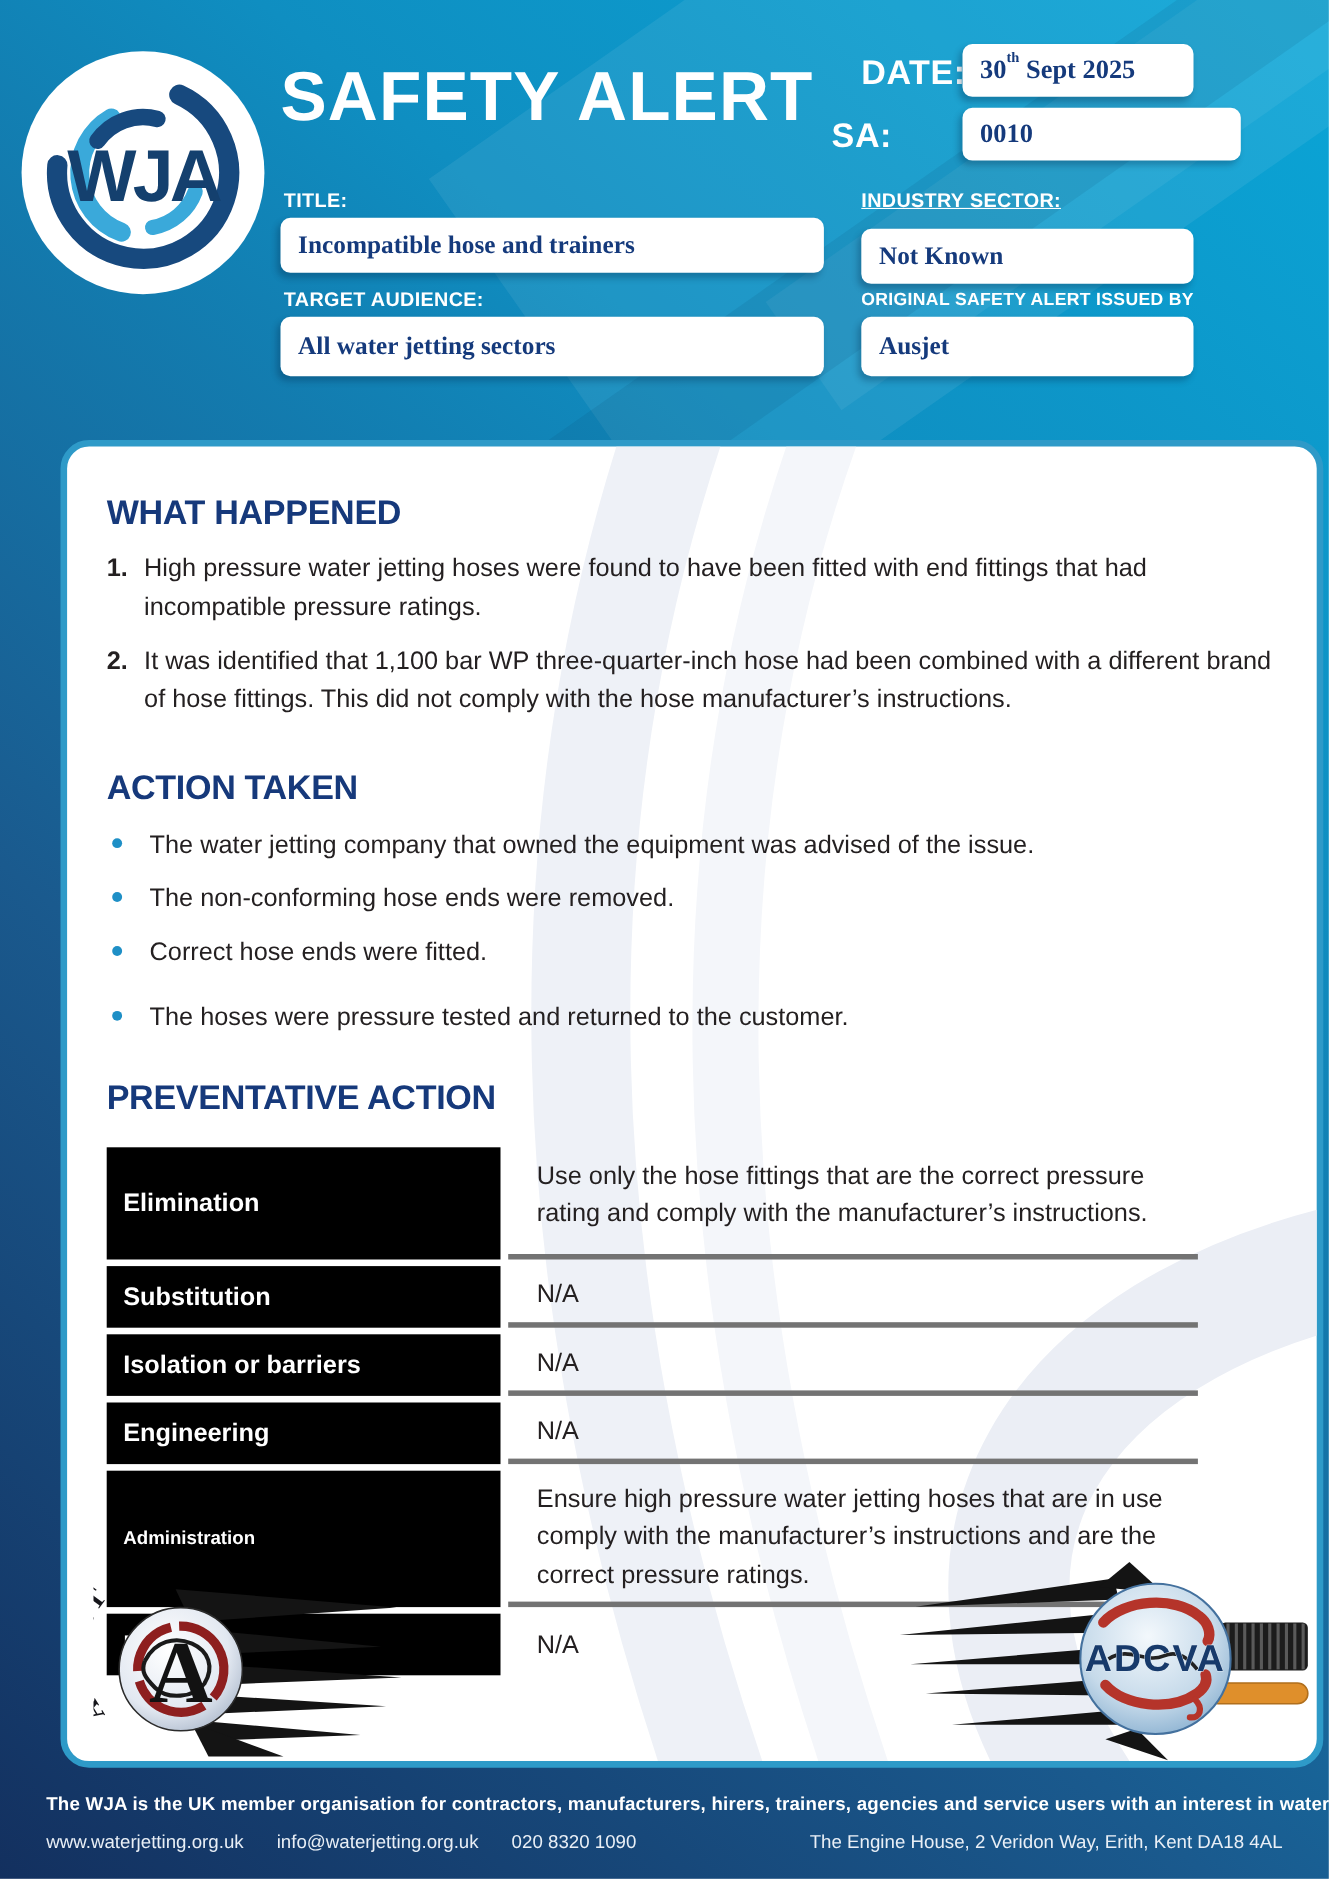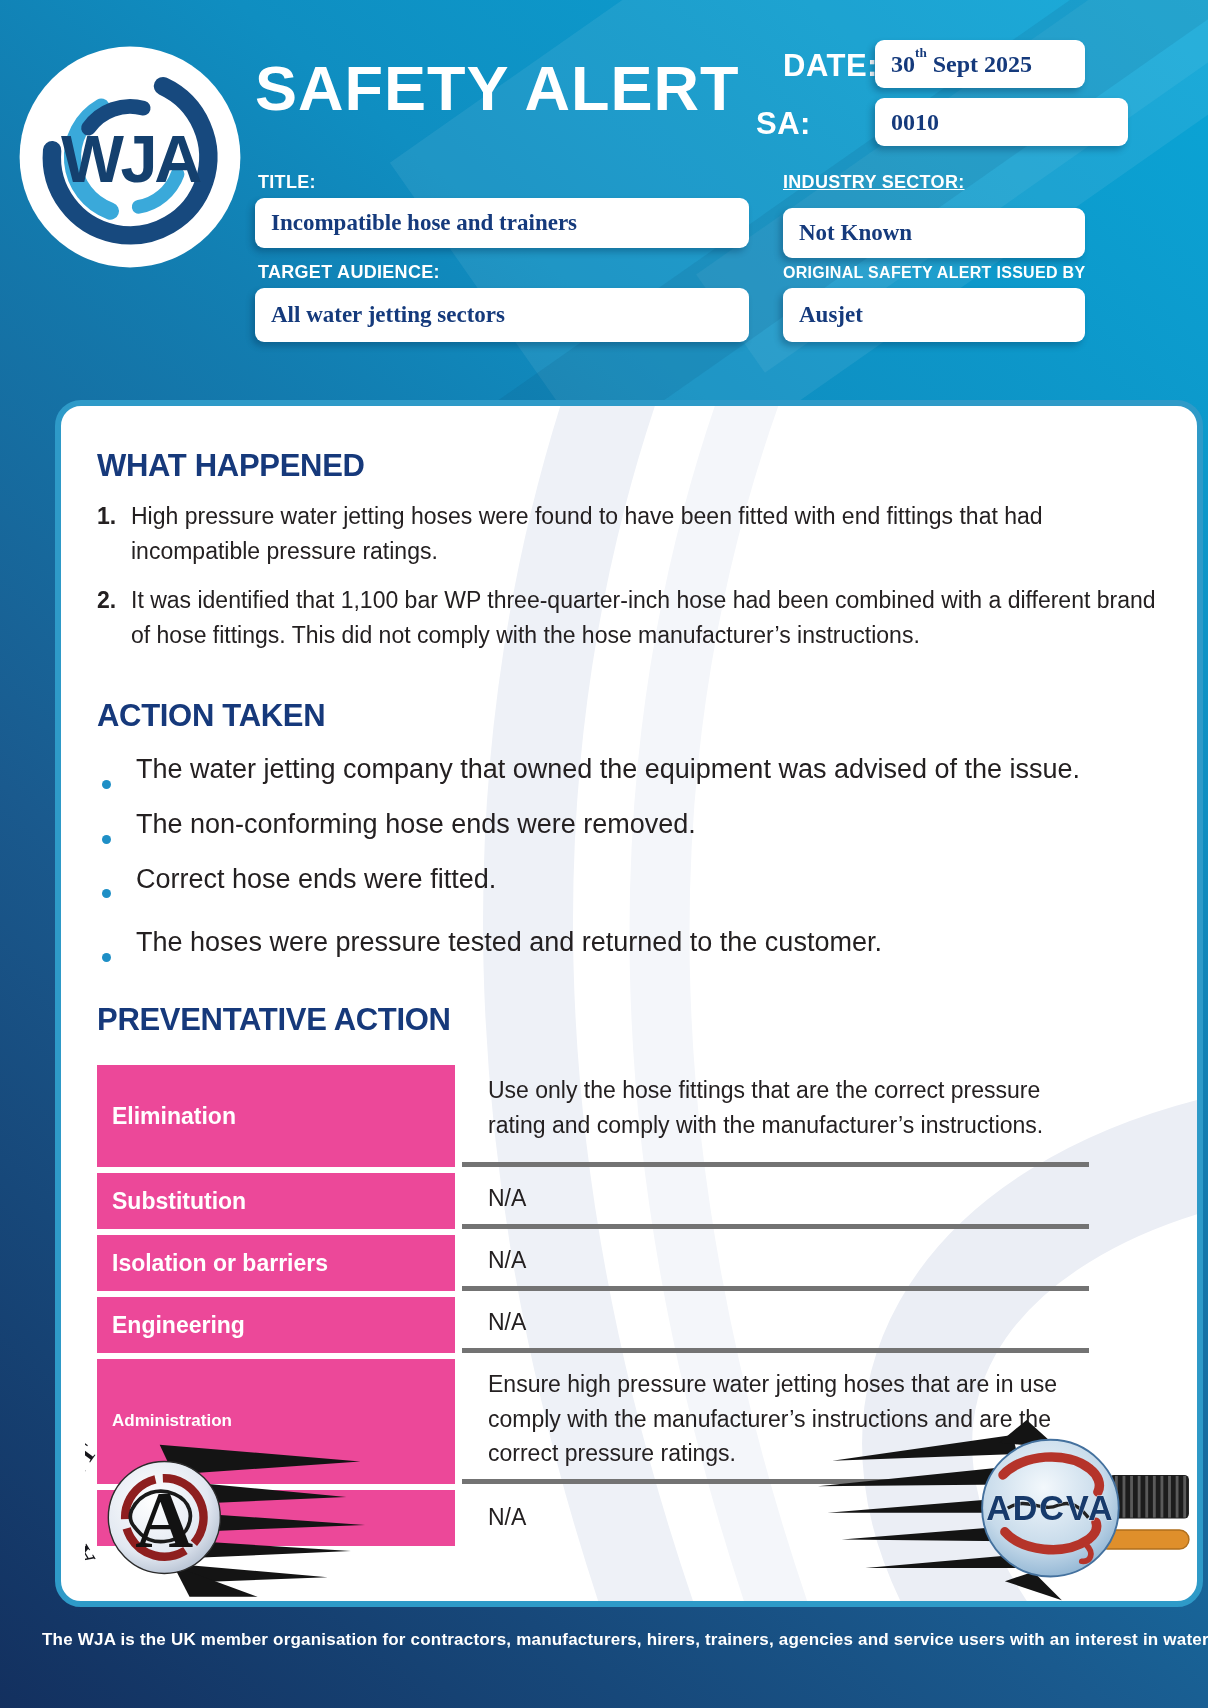--- a/index.html
+++ b/index.html
@@ -30,31 +30,31 @@
     position:absolute;left:30px;top:400px;width:1148px;height:1207px;
     background:#fff;border:6px solid #2e9ac8;border-radius:26px;
     box-sizing:border-box;overflow:hidden;margin-left:25px;
   }
   .card-watermark{position:absolute;left:0;top:0;z-index:0;}
   .card-inner{position:relative;z-index:1;padding:42px 36px 0 36px;}
   .section-h{color:#16397b;font-size:31px;font-weight:bold;margin:0;letter-spacing:-.3px;}
   .num-item{display:flex;font-size:23px;color:#242021;line-height:1.5;margin-top:15px;}
   .num-item .num{font-weight:bold;width:34px;flex:none;}
   .bullets{margin-top:6px;}
-  .bullet-item{display:flex;align-items:flex-end;font-size:27px;color:#242021;line-height:1.4;margin-top:17px;}
+  .bullet-item{display:flex;align-items:flex-start;font-size:23px;color:#242021;line-height:1.4;margin-top:17px;}
   .bullet-item.last{margin-top:26px;}
   .dot{width:9px;height:9px;border-radius:50%;background:#1e8fc6;margin:11px 25px 0 5px;flex:none;}
   .gap-lg{height:46px;}
   .gap-md{height:40px;}
 
   
   .pa-table{margin-top:27px;width:992px;}
   .pa-row{display:flex;margin-bottom:6px;}
   .pa-key{
-    width:358px;flex:none;background:#ec4899;color:#fff;font-weight:bold;font-size:23px;
+    width:358px;flex:none;background:#000000;color:#fff;font-weight:bold;font-size:23px;
     display:flex;align-items:center;padding-left:15px;box-sizing:border-box;
   }
   .pa-key.small{font-size:17px;}
   .pa-val{
     flex:1;margin-left:7px;font-size:23px;color:#242021;line-height:1.5;
     padding:8px 0 8px 26px;box-sizing:border-box;display:flex;align-items:center;
   }
   .pa-row.rule .pa-val{border-bottom:5px solid #737373;}
   .pa-row.r-tall{min-height:102px;}
   .pa-row.r-std{min-height:56px;}
@@ -250,13 +250,21 @@
     <path d="M200,60 C220,38 268,34 292,54 C300,60 304,70 300,78" fill="none" stroke="#b5342a" stroke-width="10" stroke-linecap="round"></path>
     <path d="M202,120 C220,140 264,146 290,128 C298,122 300,116 298,110" fill="none" stroke="#b5342a" stroke-width="10" stroke-linecap="round"></path>
     <path d="M288,134 C296,142 293,152 283,151" fill="none" stroke="#b5342a" stroke-width="6" stroke-linecap="round"></path>
     <path d="M205,95 C225,82 240,100 258,92 C272,86 282,95 290,105" fill="none" stroke="#222222" stroke-width="3.5"></path>
     <text x="250" y="107" text-anchor="middle" font-family="Liberation Sans, sans-serif" font-size="36" font-weight="bold" fill="#173a6b" letter-spacing="2" stroke="#dfe9f2" stroke-width="0.8" paint-order="stroke">ADCVA</text>
   </svg>
 </div>
 
 <div class="footer">
   <div class="footer-line1">The WJA is the UK member organisation for contractors, manufacturers, hirers, trainers, agencies and service users with an interest in water jetting.</div>
+  <div class="footer-line2">
+    <div class="footer-contacts">
+      <span>www.waterjetting.org.uk</span>
+      <span>info@waterjetting.org.uk</span>
+      <span>020 8320 1090</span>
+    </div>
+    <div>The Engine House, 2 Veridon Way, Erith, Kent DA18 4AL</div>
+  </div>
 </div>
 
 </body></html>

